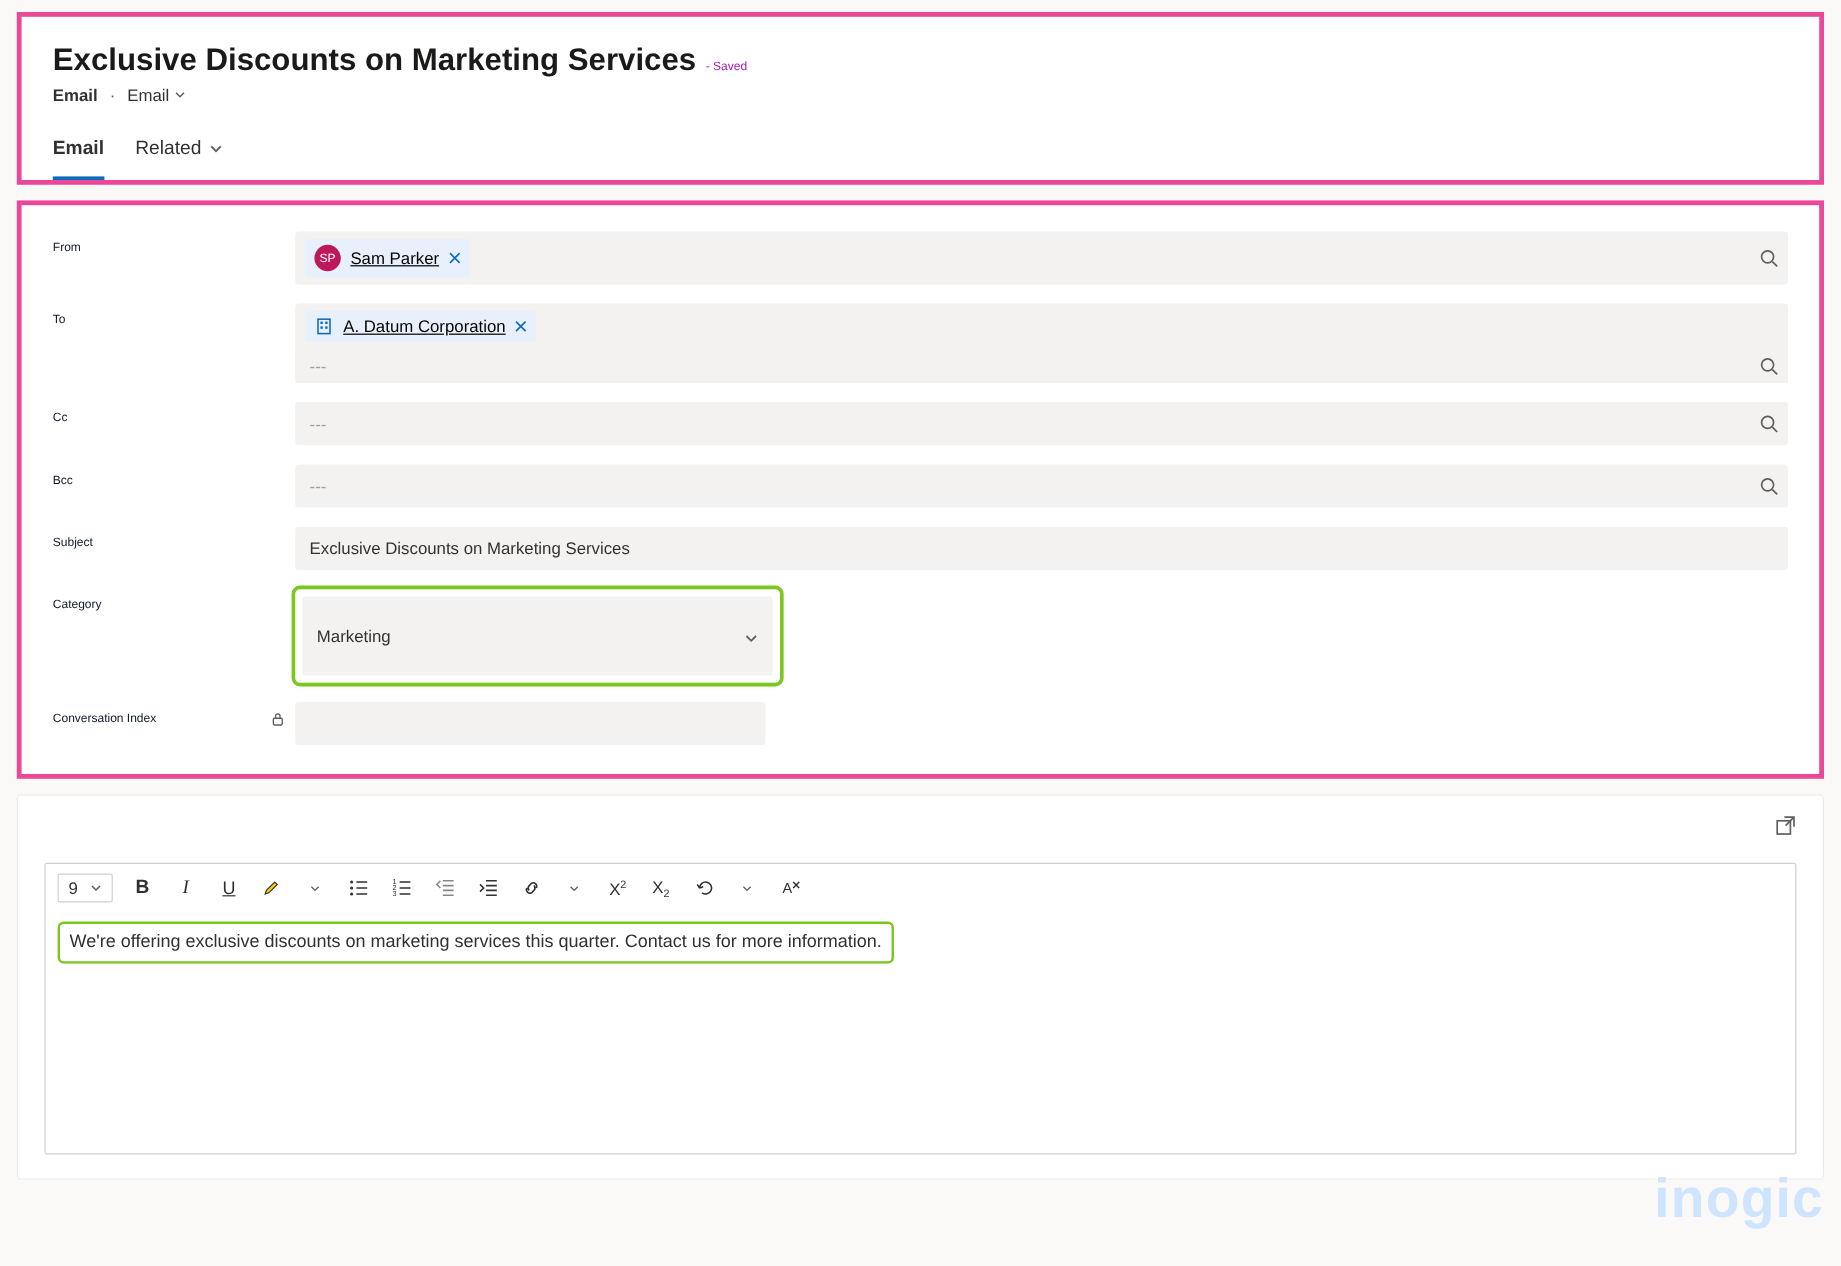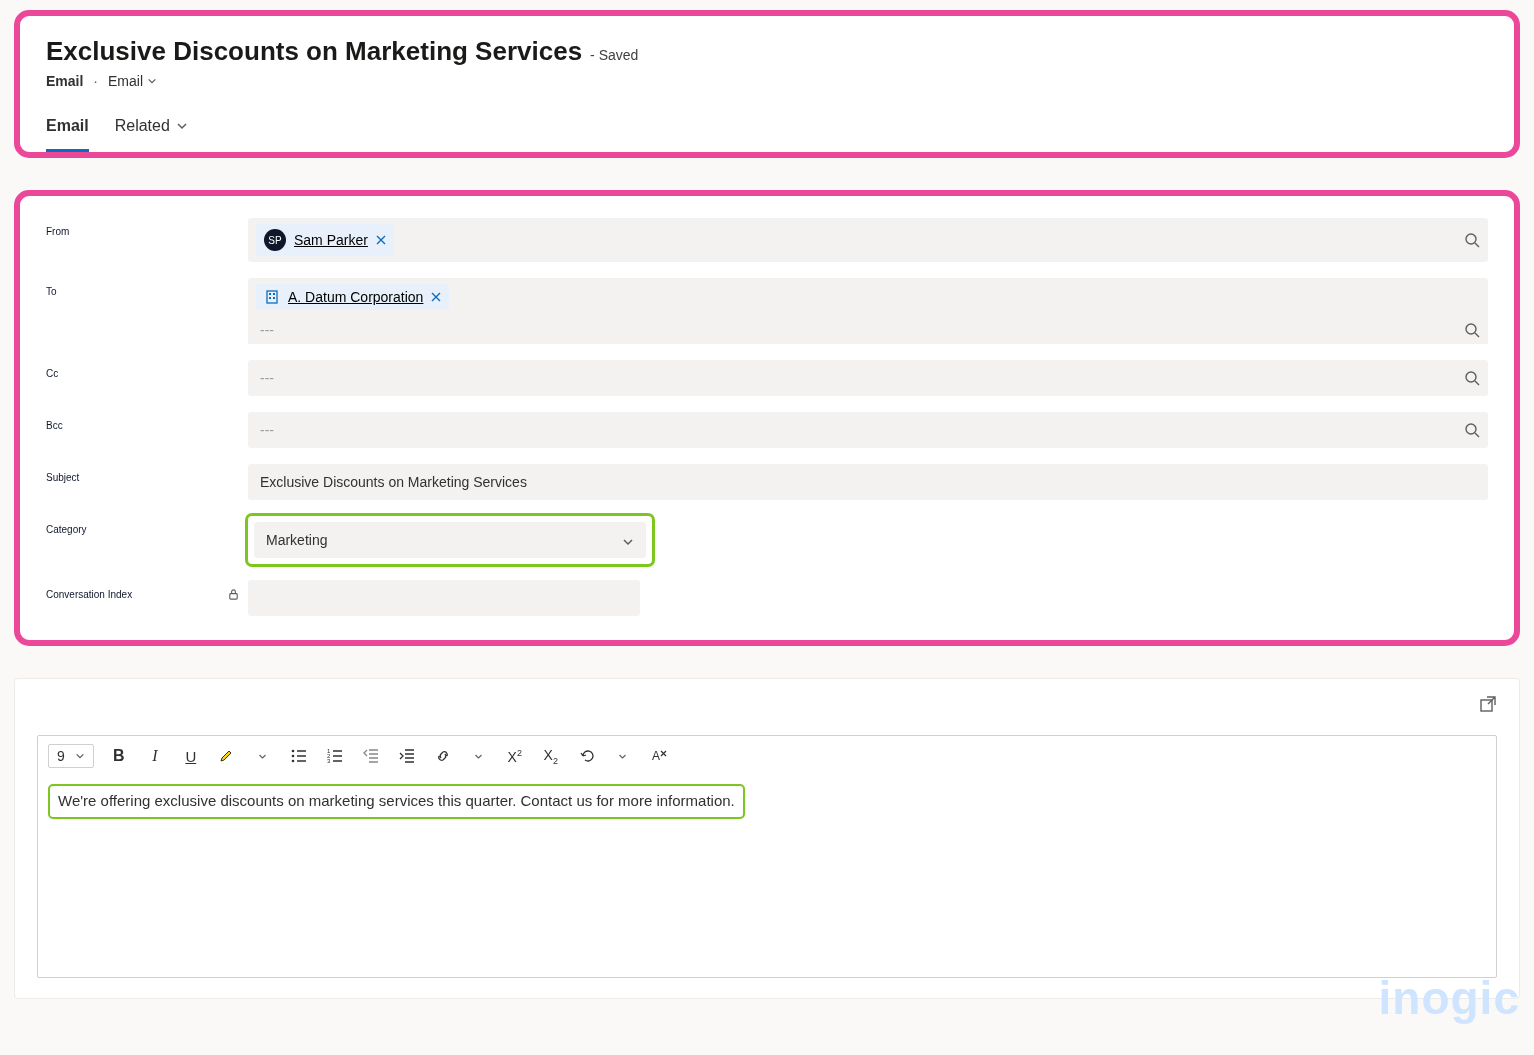--- a/index.html
+++ b/index.html
@@ -5,39 +5,39 @@
   * { box-sizing: border-box; margin: 0; padding: 0; }
   body {
     font-family: "Segoe UI", -apple-system, BlinkMacSystemFont, sans-serif;
     background: #faf9f8;
     color: #323130;
     font-size: 14px;
     padding: 10px 14px;
   }
   .card {
     background: #fff;
-    border: 6px solid #ec4899;
-    border-radius: 15px;
-    margin-bottom: 32px;
+    border: 4px solid #ec4899;
+    border-radius: 0;
+    margin-bottom: 13px;
     padding: 20px 26px 0 26px;
   }
   .title-row {
     display: flex;
     align-items: baseline;
     gap: 8px;
     margin-bottom: 6px;
   }
   .page-title {
     font-size: 26px;
     font-weight: 600;
     color: #1b1a19;
   }
   .saved {
-    color: #404040;
-    font-size: 14px;
+    color: #a21caf;
+    font-size: 10px;
   }
   .breadcrumb {
     display: flex;
     align-items: center;
     gap: 10px;
     font-size: 14px;
     margin-bottom: 22px;
   }
   .breadcrumb-sep { color: #605e5c; }
   .breadcrumb-item { font-weight: 600; }
@@ -112,21 +112,21 @@
     border-radius: 3px;
     display: inline-flex;
     align-items: center;
     gap: 8px;
     padding: 5px 8px;
     margin: 2px;
   }
   .chip-person .avatar {
     width: 22px; height: 22px;
     border-radius: 50%;
-    background: #0f172a;
+    background: #be185d;
     color: #fff;
     font-size: 10px;
     display: flex;
     align-items: center;
     justify-content: center;
   }
   .chip-account .acct-icon { color: #0f6cbd; }
   .chip-link {
     color: #000000;
     text-decoration: underline;
@@ -155,21 +155,21 @@
     font-family: inherit;
   }
   .select-wrap {
     position: relative;
     width: 392px;
   }
   .select-field {
     background: #f3f2f1;
     border: none;
     border-radius: 3px;
-    padding: 10px 12px;
+    padding: 25px 12px;
     width: 100%;
     font-size: 14px;
     display: flex;
     justify-content: space-between;
     align-items: flex-end;
     cursor: pointer;
   }
   .highlight-green {
     outline: 3px solid #7cc71e;
     border-radius: 4px;

